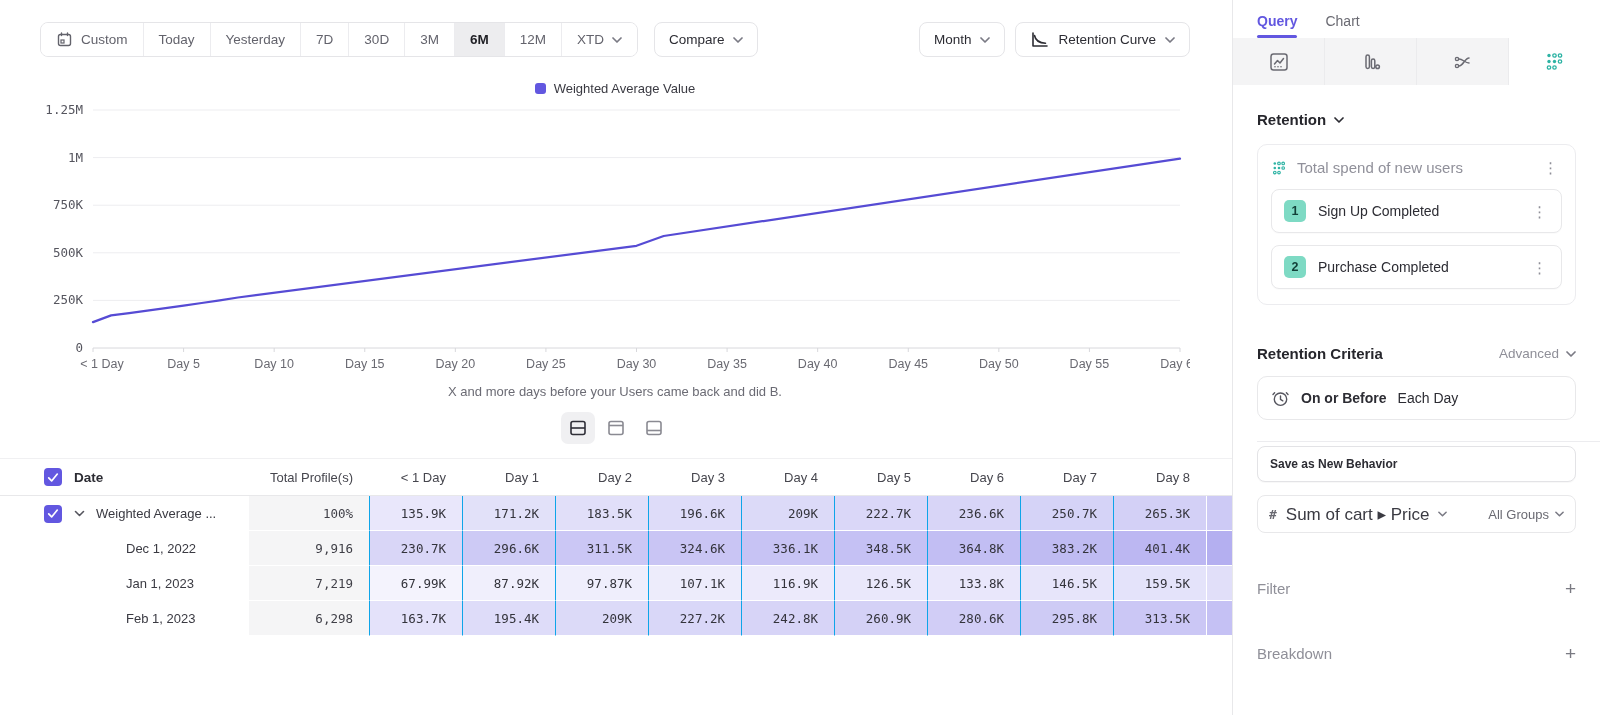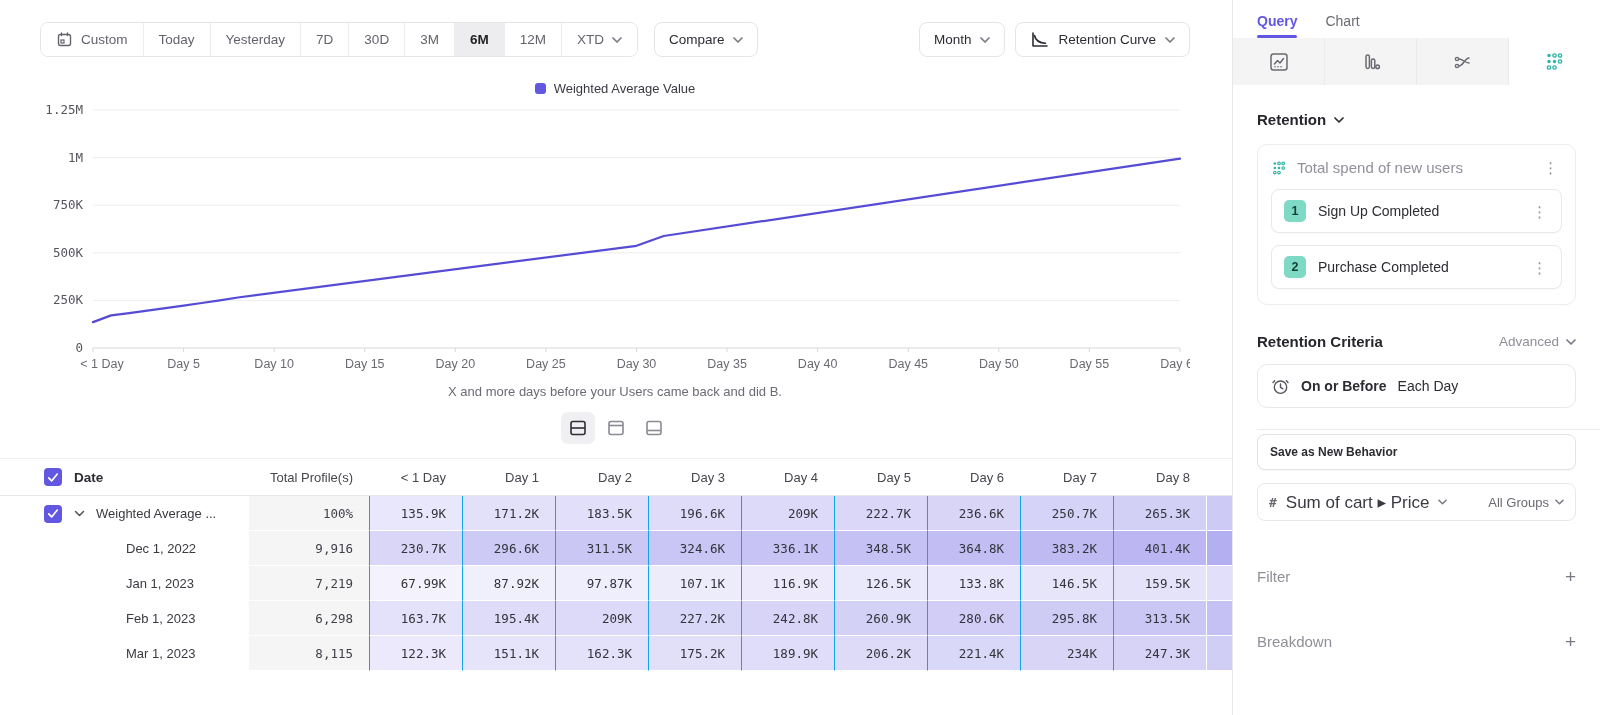--- a/index.html
+++ b/index.html
@@ -76,21 +76,21 @@
   .icon-tab.active { background:#fff; color:#2db3a4; }
   .sb-body { padding:0 24px; }
   .sb-section-title { display:flex; align-items:center; gap:8px; margin-top:26px; font-size:15px; font-weight:bold; color:#26262c; cursor:pointer; }
   .behavior-card { margin-top:16px; border:1px solid #ececef; border-radius:10px; padding:13px 13px 15px; }
   .bc-header { display:flex; align-items:center; gap:10px; color:#90909a; font-size:15px; }
   .bc-title { flex:1; }
   .kebab { color:#8f8f98; font-size:15px; line-height:1; cursor:pointer; padding:2px 4px; }
   .step-row { display:flex; align-items:center; gap:12px; border:1px solid #e8e8ea; border-radius:8px; height:44px; padding:0 10px 0 12px; margin-top:12px; background:#fff; box-shadow:0 1px 1px rgba(0,0,0,0.02); cursor:pointer; }
   .step-badge { width:22px; height:22px; border-radius:5px; background:#7edac4; color:#123f38; font-size:12.5px; font-weight:bold; display:flex; align-items:center; justify-content:center; }
   .step-label { flex:1; font-size:14px; color:#2c2c33; }
-  .criteria-head { display:flex; align-items:center; justify-content:space-between; margin-top:28px; }
+  .criteria-head { display:flex; align-items:center; justify-content:space-between; margin-top:40px; }
   .criteria-title { font-size:15px; font-weight:bold; color:#26262c; }
   .advanced { display:flex; align-items:center; gap:7px; font-size:13.5px; color:#8f8f98; cursor:pointer; }
   .criteria-card { display:flex; align-items:center; gap:11px; border:1px solid #e8e8ea; border-radius:10px; height:44px; padding:0 13px; margin-top:14px; cursor:pointer; }
   .cc-strong { font-size:14px; font-weight:bold; color:#2c2c33; }
   .cc-normal { font-size:14px; color:#2c2c33; }
   .sb-divider { height:1px; background:#ececef; margin:21px -24px 0 0; }
   .save-btn { display:flex; align-items:center; border:1px solid #e3e3e6; border-radius:8px; height:36px; padding:0 12px; margin-top:4px; font-size:12px; font-weight:bold; color:#2c2c33; background:#fff; cursor:pointer; box-shadow:0 1px 1px rgba(0,0,0,0.03); }
   .measure-card { display:flex; align-items:center; gap:9px; border:1px solid #e8e8ea; border-radius:8px; height:38px; padding:0 11px; margin-top:13px; cursor:pointer; }
   .hash { font-size:13px; font-weight:bold; color:#6a6a72; font-family:"DejaVu Sans Mono", monospace; }
   .measure-label { font-size:17px; color:#3a3a42; }
@@ -340,36 +340,20 @@
           <div class="cell c-day" style="background: rgba(97, 86, 224, 0.208);">195.4K</div>
           <div class="cell c-day" style="background: rgba(97, 86, 224, 0.22);">209K</div>
           <div class="cell c-day" style="background: rgba(97, 86, 224, 0.24);">227.2K</div>
           <div class="cell c-day" style="background: rgba(97, 86, 224, 0.255);">242.8K</div>
           <div class="cell c-day" style="background: rgba(97, 86, 224, 0.275); padding-left: 14px;">260.9K</div>
           <div class="cell c-day" style="background: rgba(97, 86, 224, 0.294);">280.6K</div>
           <div class="cell c-day" style="background: rgba(97, 86, 224, 0.31);">295.8K</div>
           <div class="cell c-day" style="background: rgba(97, 86, 224, 0.33);">313.5K</div>
           <div class="cell c-sliver" style="background: rgba(97, 86, 224, 0.37);"></div>
         </div>
-        <div class="trow">
-          <div class="cell c-pad"></div>
-          <div class="cell c-check"></div>
-          <div class="cell c-label" style="padding-left: 52px;">Mar 1, 2023</div>
-          <div class="cell c-total">8,115</div>
-          <div class="cell c-day" style="background: rgba(97, 86, 224, 0.13);">122.3K</div>
-          <div class="cell c-day" style="background: rgba(97, 86, 224, 0.16);">151.1K</div>
-          <div class="cell c-day" style="background: rgba(97, 86, 224, 0.173);">162.3K</div>
-          <div class="cell c-day" style="background: rgba(97, 86, 224, 0.184);">175.2K</div>
-          <div class="cell c-day" style="background: rgba(97, 86, 224, 0.2);">189.9K</div>
-          <div class="cell c-day" style="background: rgba(97, 86, 224, 0.216);">206.2K</div>
-          <div class="cell c-day" style="background: rgba(97, 86, 224, 0.23);">221.4K</div>
-          <div class="cell c-day" style="background: rgba(97, 86, 224, 0.247);">234K</div>
-          <div class="cell c-day" style="background: rgba(97, 86, 224, 0.26);">247.3K</div>
-          <div class="cell c-sliver" style="background: rgba(97, 86, 224, 0.29);"></div>
-        </div>
       </div>
   </div>
 
   <div class="sidebar">
 
     <div class="sb-tabs">
       <div class="sb-tab active">Query</div>
       <div class="sb-tab">Chart</div>
     </div>
 

